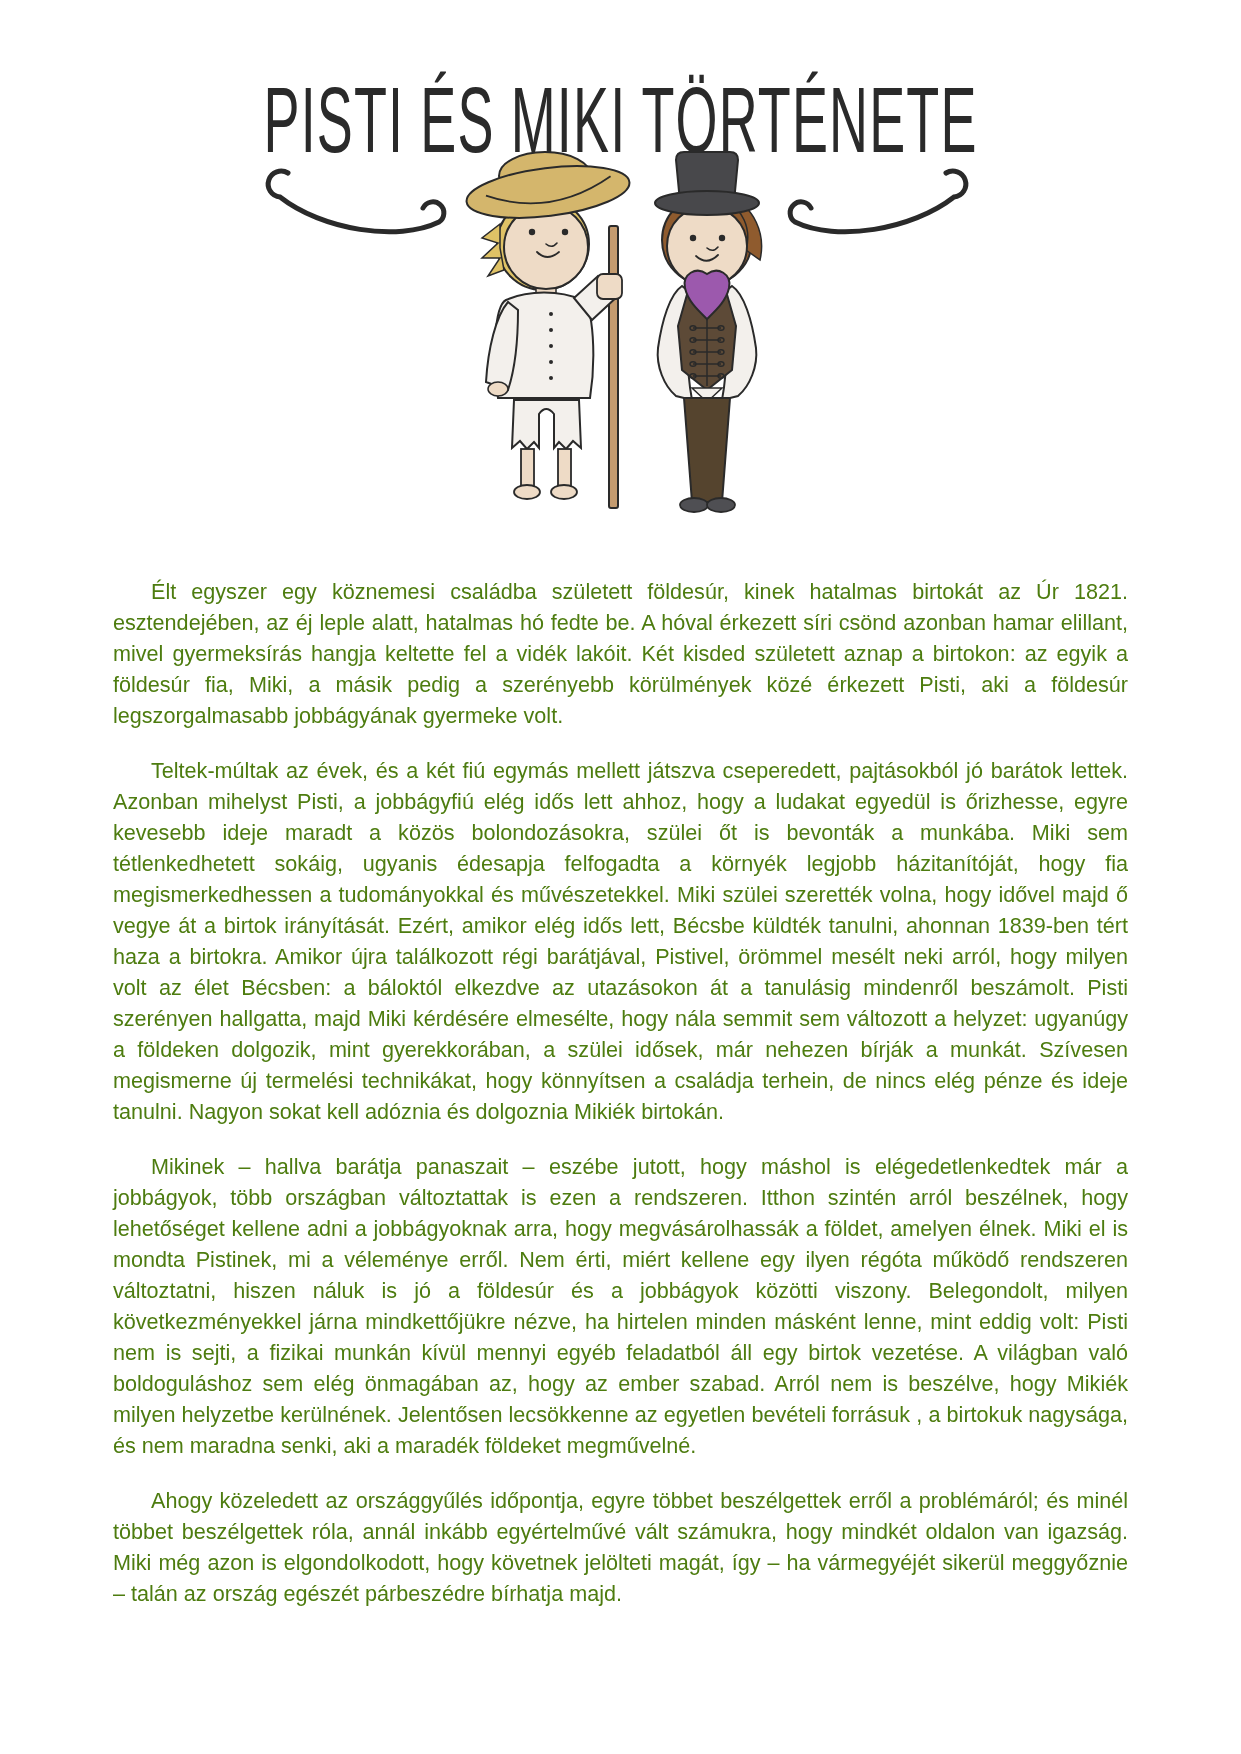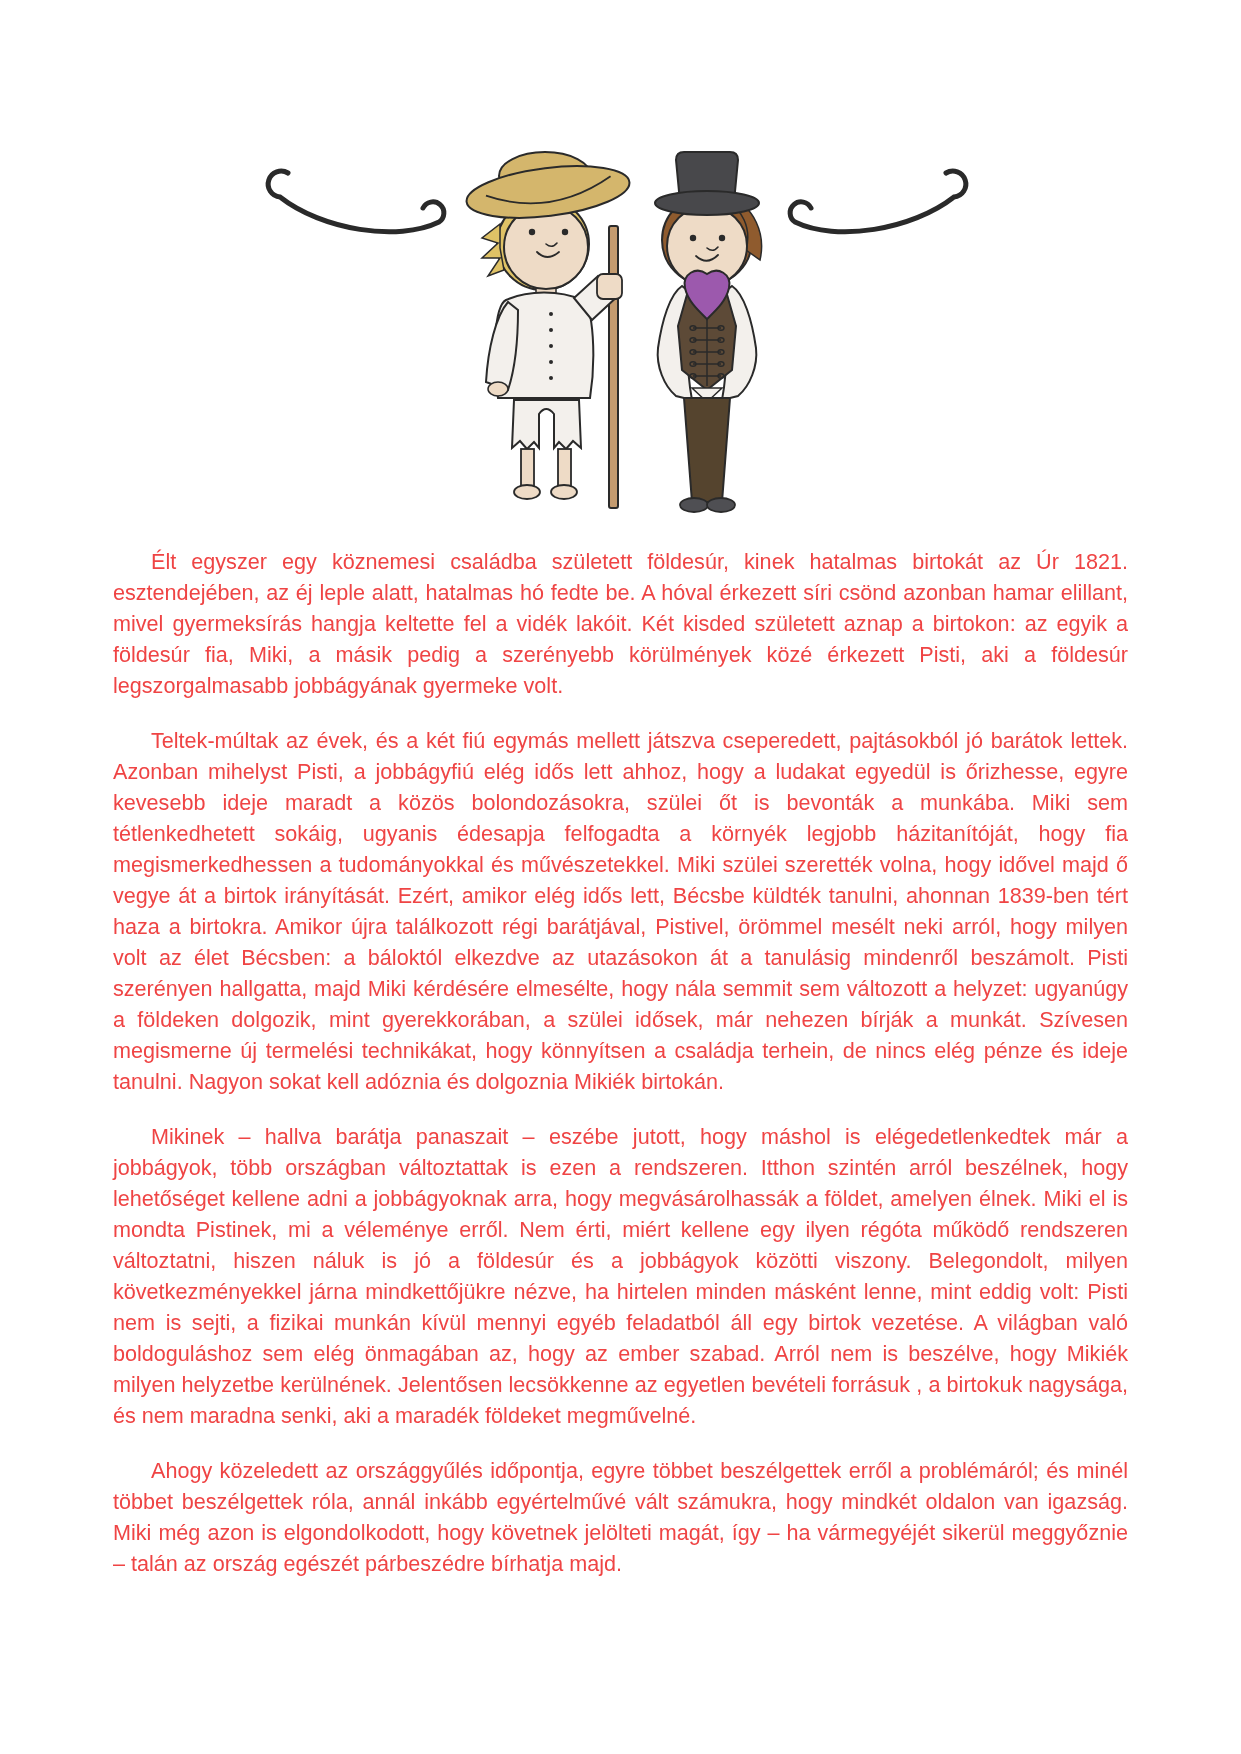--- a/index.html
+++ b/index.html
@@ -40,38 +40,41 @@
   .flourish-right { left: 776px; top: 162px; }
   .illustration {
     position: absolute;
     left: 430px;
     top: 148px;
     width: 380px;
     height: 366px;
   }
   .story {
     position: absolute;
-    top: 546px;
+    top: 576px;
     left: 113px;
     width: 1015px;
     font-size: 21.6px;
     line-height: 31px;
     text-align: justify;
-    color: #ef4444;
+    color: #4d7c0f;
   }
   .story p {
     margin: 0 0 24px 0;
     text-indent: 38px;
   }
 </style>
 </head>
 <body>
 
 <div class="page">
 
+  <div class="title-wrap">
+    <span class="title-text">Pisti és Miki története</span>
+  </div>
 
   <svg class="flourish flourish-left" viewBox="0 0 212 86">
     <path d="M42,11 A13,13 0 1,0 34,35 C76,68 152,80 193,60 A11,11 0 1,0 177,46" fill="none" stroke="#2a2a2a" stroke-width="5" stroke-linecap="round"></path>
   </svg>
 
   <svg class="flourish flourish-right" viewBox="0 0 212 86">
     <g transform="translate(212,0) scale(-1,1)">
       <path d="M42,11 A13,13 0 1,0 34,35 C76,68 152,80 193,60 A11,11 0 1,0 177,46" fill="none" stroke="#2a2a2a" stroke-width="5" stroke-linecap="round"></path>
     </g>
   </svg>

